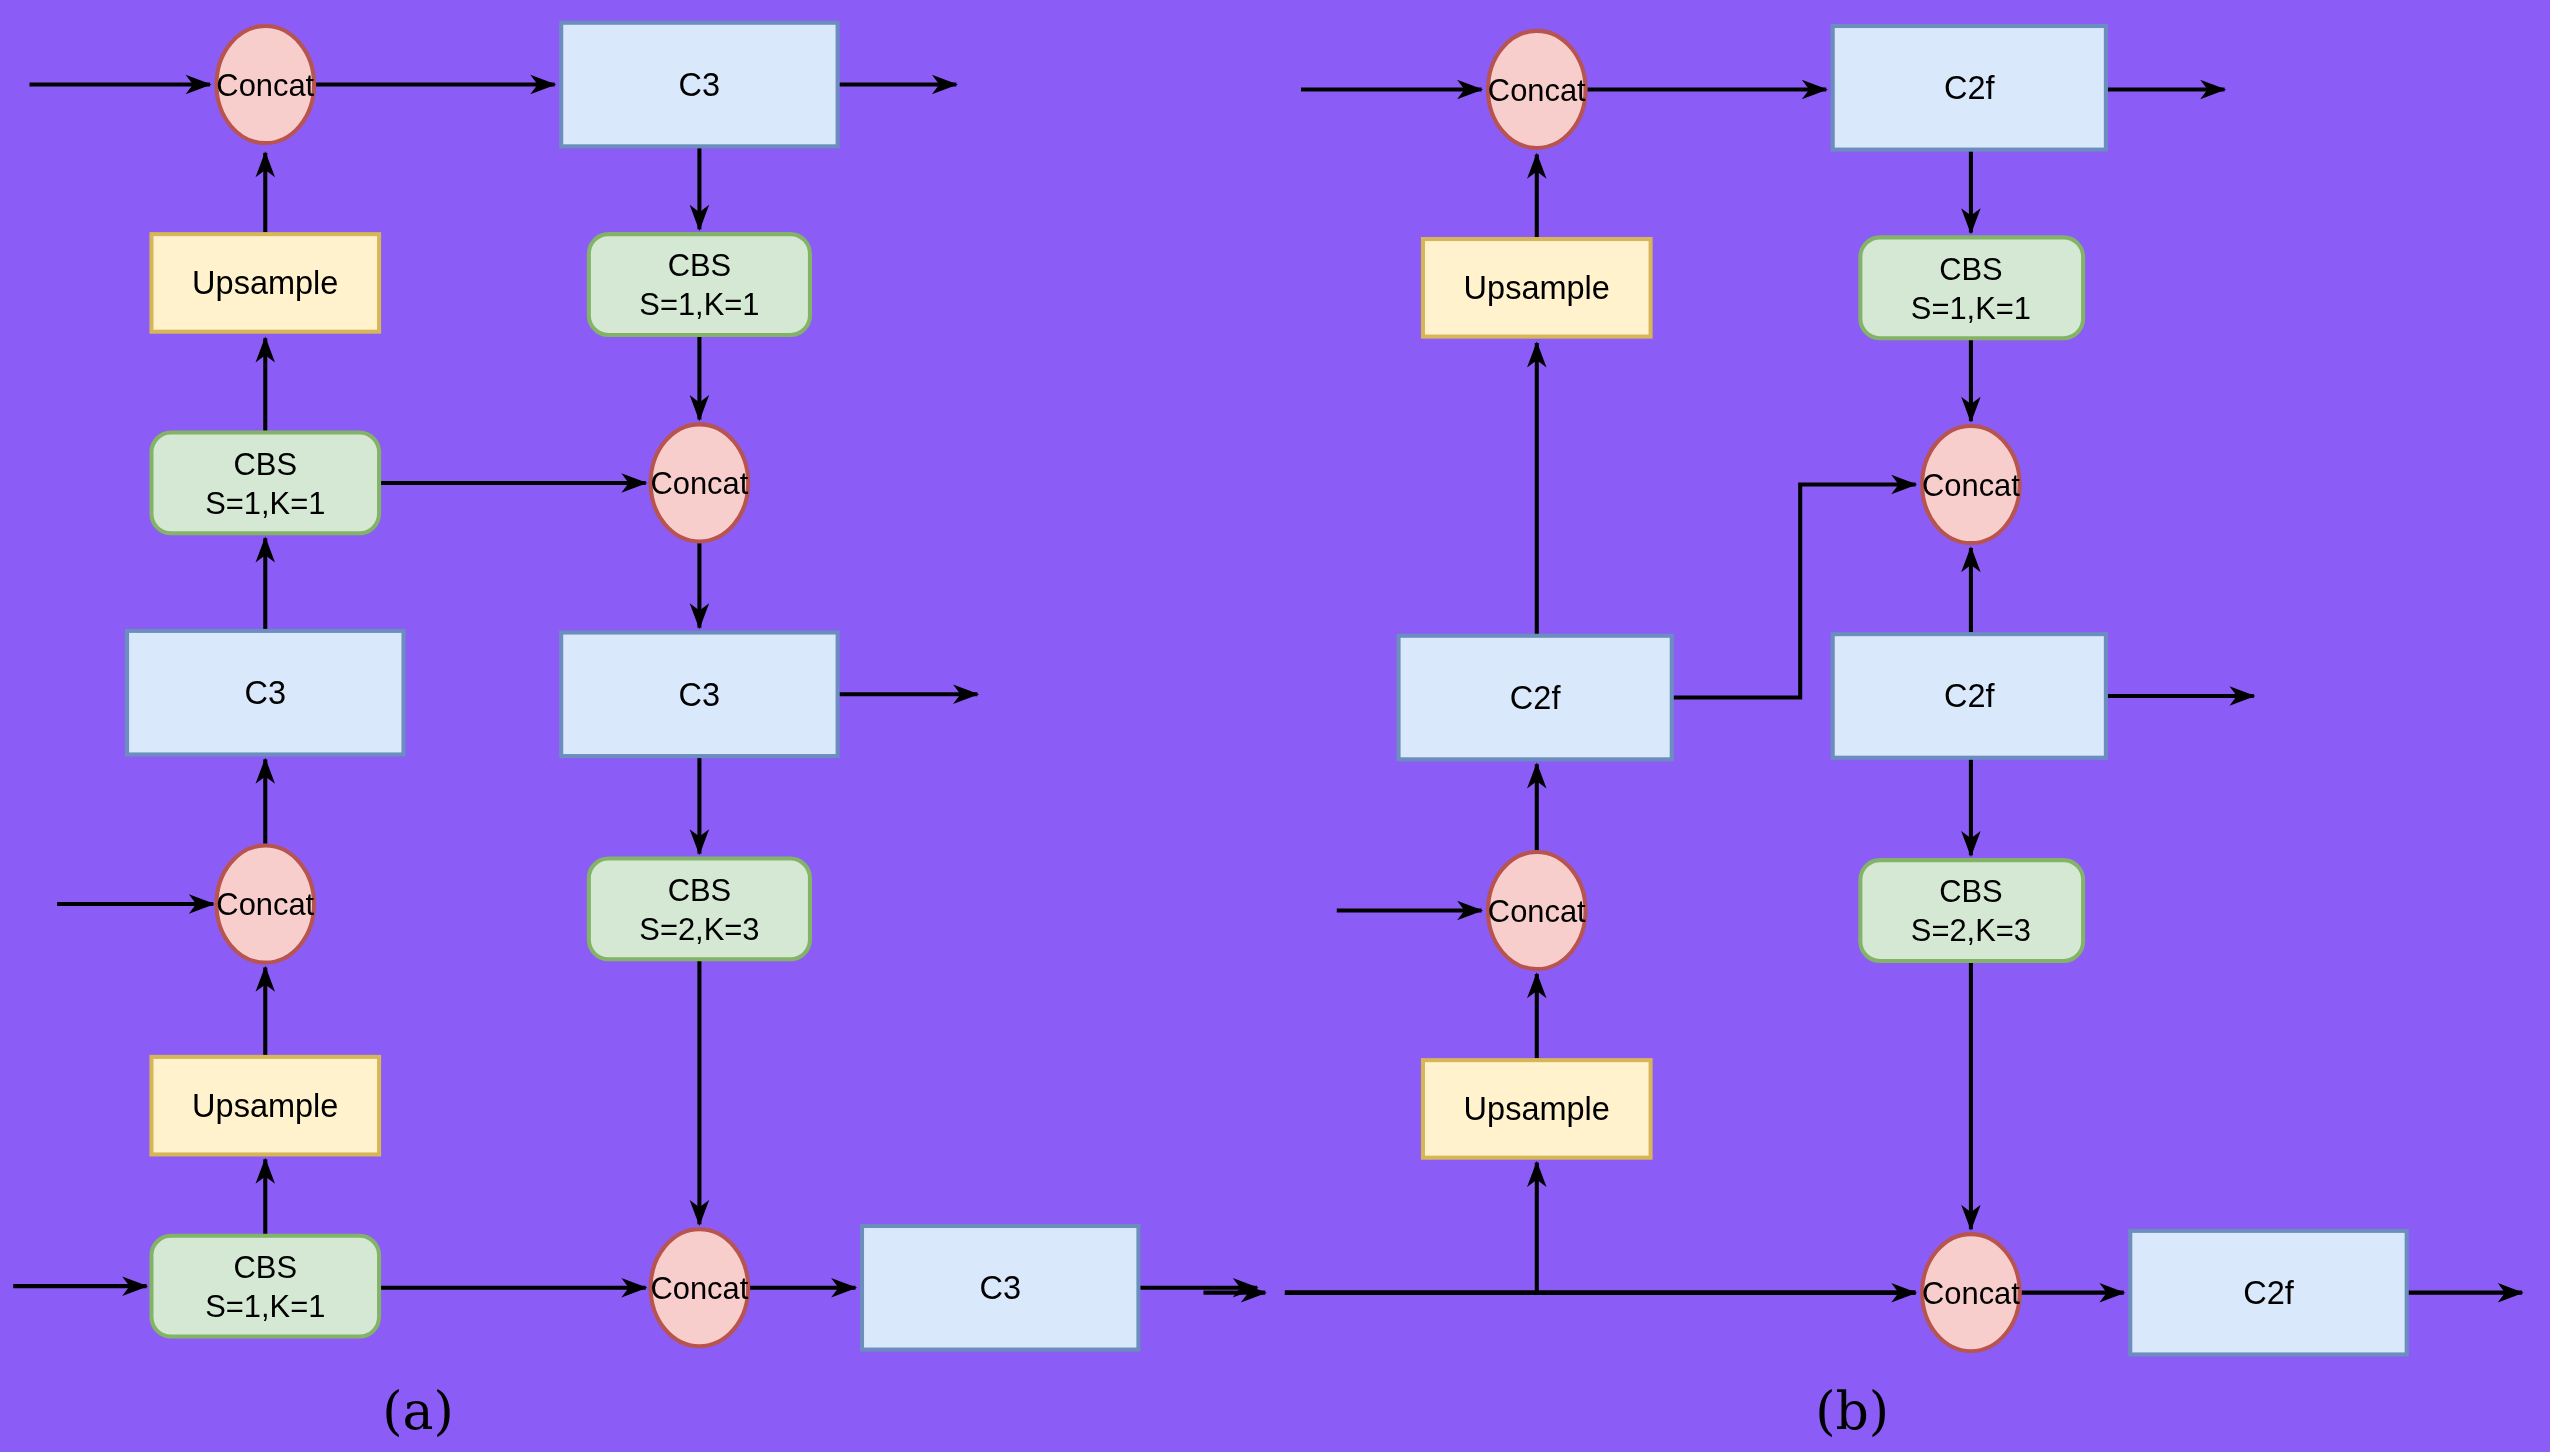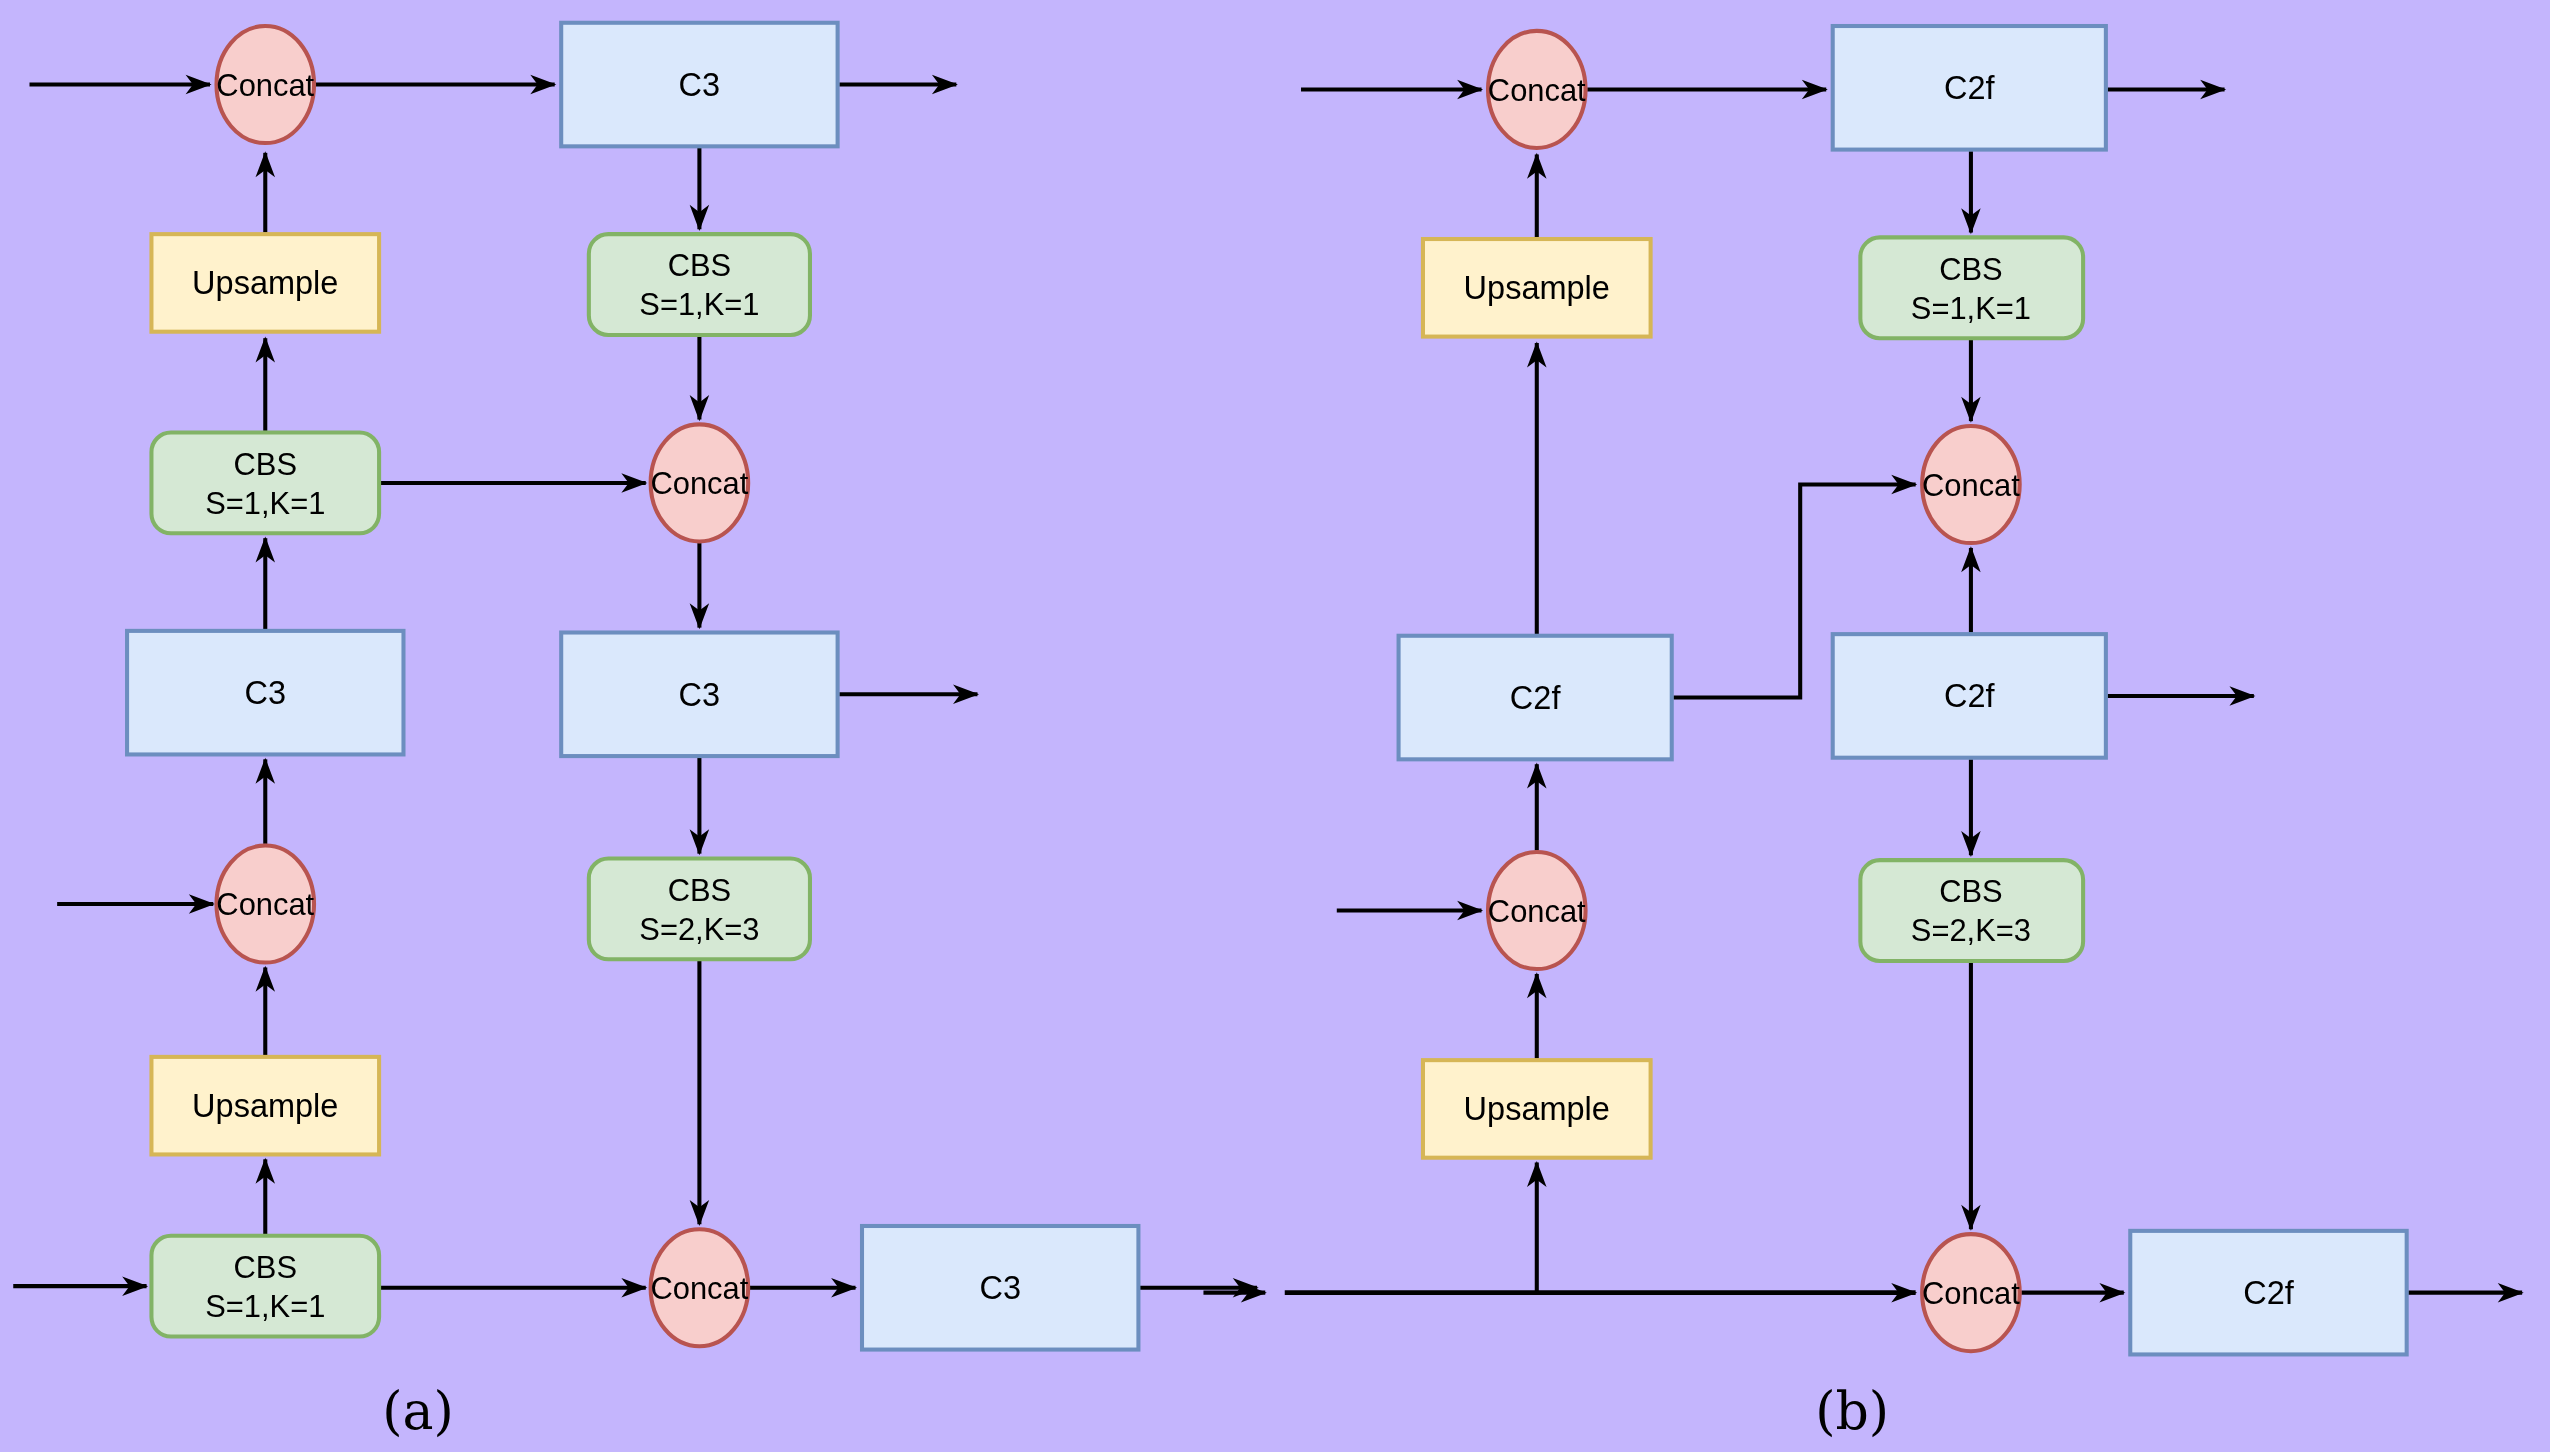--- a/index.html
+++ b/index.html
@@ -1,16 +1,16 @@
 <!DOCTYPE html>
 <html style="font-size:12.5px"><head>
 <meta charset="utf-8">
 <style>
   html,body{margin:0;padding:0;background:#ffffff;width:100%;height:100%;}
-  #stage{position:fixed;inset:0;background:#c4b5fd;}
+  #stage{position:fixed;inset:0;background:#8b5cf6;}
   svg{width:100%;height:100%;display:block;}
   .edge{stroke:#000000;stroke-width:2.5;fill:none;marker-end:url(#arrow);stroke-linejoin:miter;}
   .edge.thick{stroke-width:3;}
   .node-blue{fill:#DAE8FC;stroke:#6C8EBF;stroke-width:2.5;}
   .node-green{fill:#D5E8D4;stroke:#82B366;stroke-width:2.5;}
   .node-yellow{fill:#FFF2CC;stroke:#D6B656;stroke-width:2.5;}
   .node-pink{fill:#F8CECC;stroke:#B85450;stroke-width:2.5;}
   text{font-family:"Liberation Sans",sans-serif;fill:#000000;text-anchor:middle;}
   .lbl{font-size:20px;}
   .lbl2{font-size:19px;}

